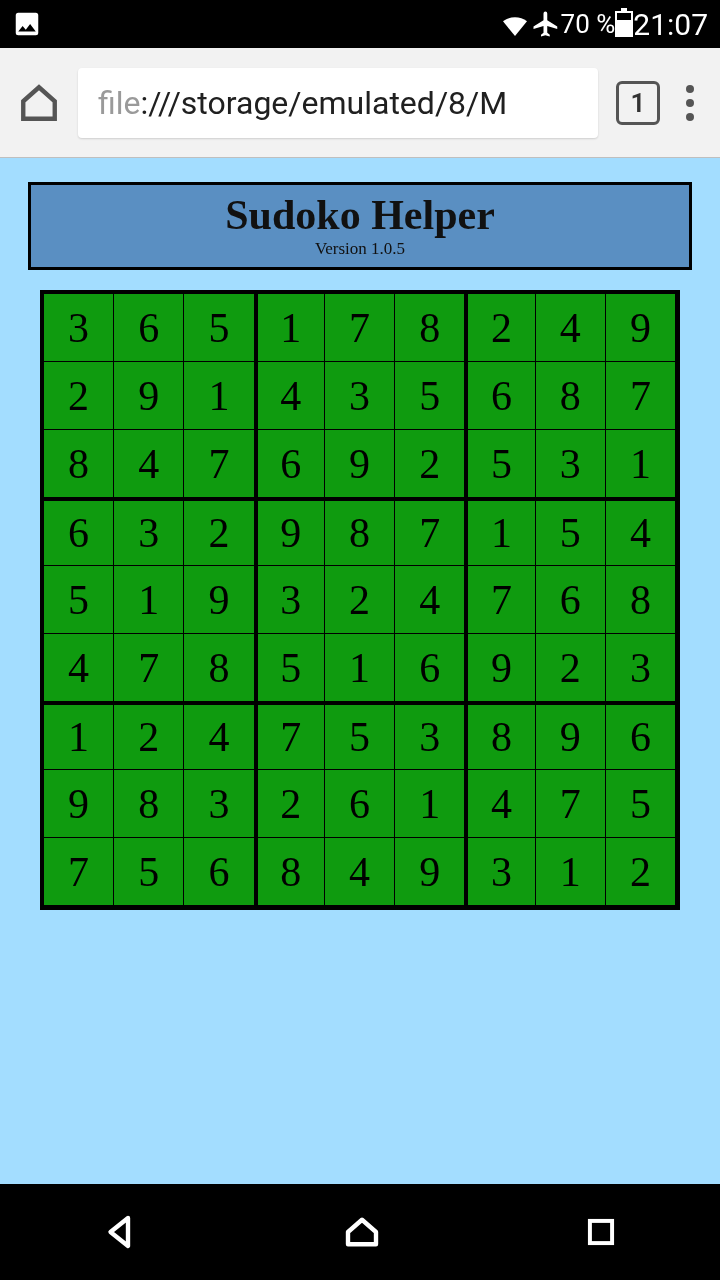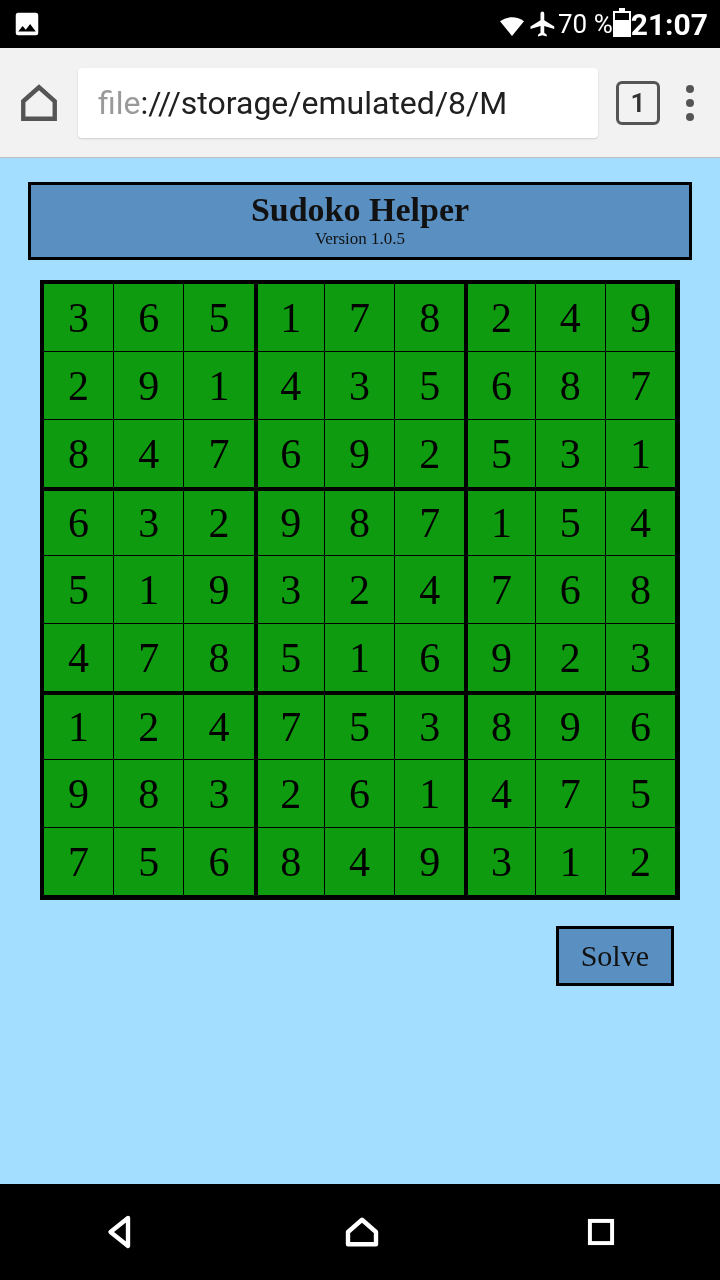--- a/index.html
+++ b/index.html
@@ -70,21 +70,21 @@
   }
 
   .title-bar {
     border: 3px solid #000;
     background: #5a8fc2;
     text-align: center;
     padding: 6px 0 8px;
     margin: 0 4px 20px 4px;
     font-family: Georgia, 'Times New Roman', serif;
   }
-  .title-bar .h { font-size: 34px; font-weight: bold; color:#111; }
+  .title-bar .h { font-size: 42px; font-weight: bold; color:#111; }
   .title-bar .v { font-size: 17px; color:#111; }
 
   
   .grid {
     width: 640px;
     margin: 0 auto;
     border: 4px solid #000;
     display: grid;
     grid-template-columns: repeat(9, 1fr);
     grid-template-rows: repeat(9, 68px);
@@ -140,21 +140,21 @@
     <svg width="32" height="32" viewBox="0 0 24 24">
         <path fill="#fff" d="M12 21l9-11c-5-4-13-4-18 0l9 11z"></path>
       </svg>
     <svg width="30" height="30" viewBox="0 0 24 24">
         <path fill="#fff" d="M21 16v-2l-8-5V3.5a1.5 1.5 0 0 0-3 0V9l-8 5v2l8-2.5V19l-2 1.5V22l3.5-1 3.5 1v-1.5L13 19v-5.5l8 2.5z"></path>
       </svg>
     <span>70 %</span>
     <div class="battery-box">
         <div class="battery-fill"></div>
       </div>
-    <span style="font-size:30px;font-weight:700;">21:07</span>
+    <span style="font-size:30px;font-weight:400;">21:07</span>
   </div>
 </div>
 
 <div class="chrome-bar">
   <svg width="42" height="42" viewBox="0 0 24 24">
       <path fill="none" stroke="#555" stroke-width="2.5" d="M3 11l9-8 9 8v10H3z"></path>
     </svg>
   <div class="omnibox">
     <span class="scheme">file</span>
       <span>:///storage/emulated/8/M</span>
@@ -252,21 +252,20 @@
       <div class="cell" data-row="8" data-col="1">5</div>
       <div class="cell" data-row="8" data-col="2">6</div>
       <div class="cell" data-row="8" data-col="3">8</div>
       <div class="cell" data-row="8" data-col="4">4</div>
       <div class="cell" data-row="8" data-col="5">9</div>
       <div class="cell" data-row="8" data-col="6">3</div>
       <div class="cell" data-row="8" data-col="7">1</div>
       <div class="cell" data-row="8" data-col="8">2</div>
     </div>
 
-  <button class="solve-btn">Solve</button>
 </div>
 
 <div class="nav-bar">
   <svg width="42" height="42" viewBox="0 0 24 24">
       <path d="M16 4 6 12l10 8z" fill="none" stroke="#fff" stroke-width="2.5" stroke-linejoin="round"></path>
     </svg>
   <svg width="42" height="42" viewBox="0 0 24 24">
       <path d="M4 12 12 5l8 7v7H4z" fill="none" stroke="#fff" stroke-width="2.5" stroke-linejoin="round"></path>
     </svg>
   <svg width="38" height="38" viewBox="0 0 24 24">

